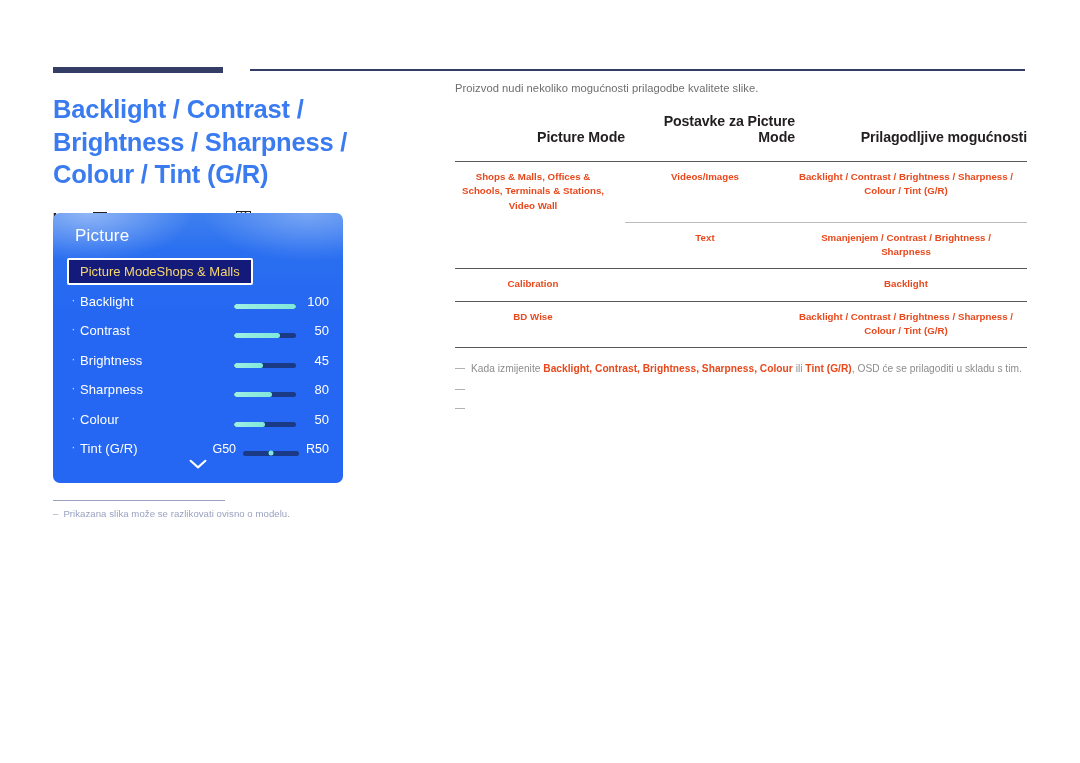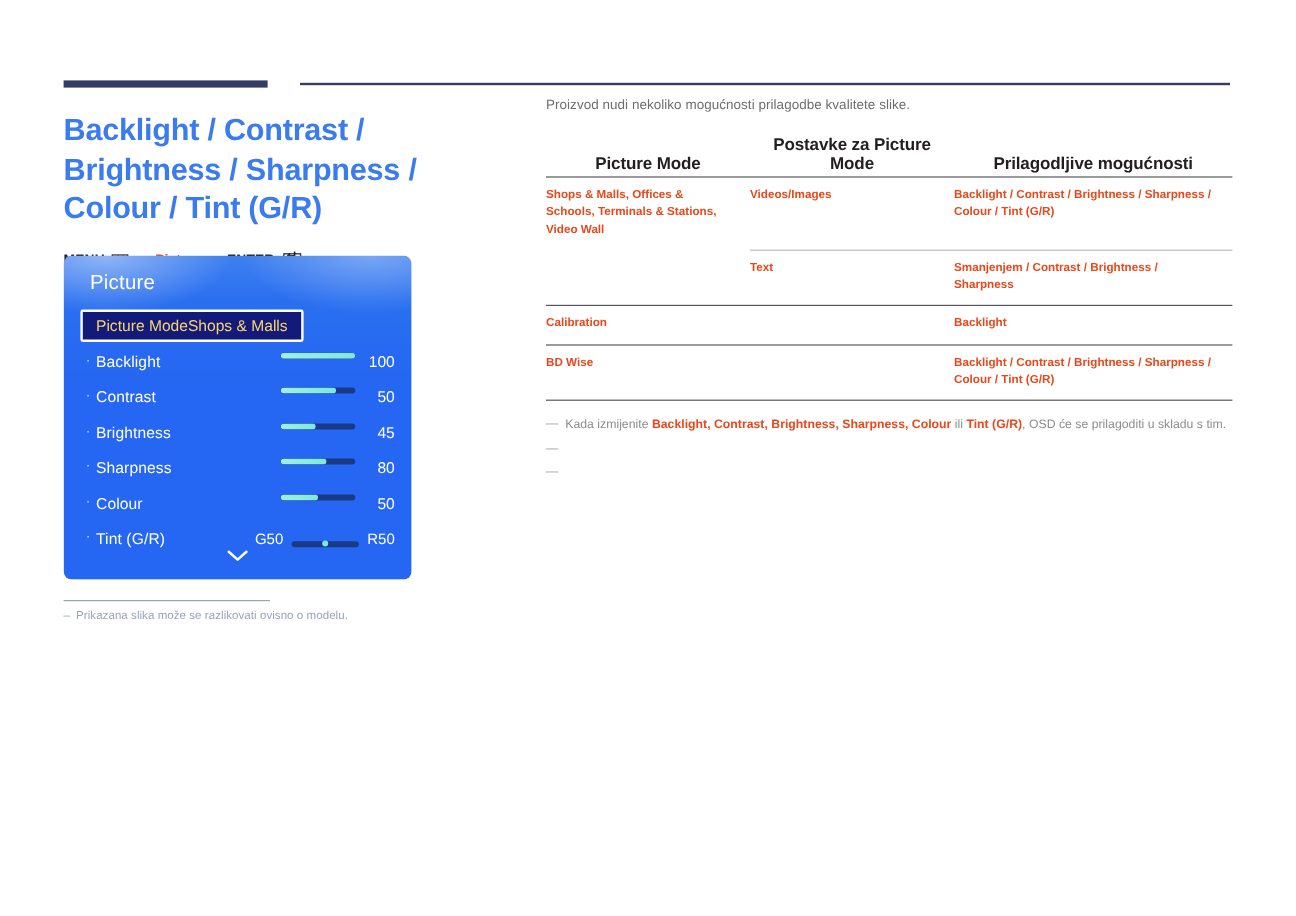--- a/index.html
+++ b/index.html
@@ -76,21 +76,21 @@
   .row-sel .lbl{ font-size:13px; color:#f5d76e; }
   .row-sel .val{ margin-left:auto; font-size:13px; color:#f5d76e; }
 
   .osd-item{ padding:0 14px; display:flex; align-items:center; width:100%; height:29.5px;}
   .osd-item .bullet{
     color:#bfd6ff; font-size:13px; width:13px; text-align:center; line-height:1;
     position:relative; top:-2px;
   }
   .osd-item .name{ font-size:13px; color:#ffffff; letter-spacing:.1px; }
   .osd-item .slider-wrap{
-    margin-left:auto; display:flex; align-items:flex-start; gap:9px;
+    margin-left:auto; display:flex; align-items:flex-end; gap:9px;
   }
   .track{
     width:62px; height:5px; border-radius:3px; background:#1b3a86;
     position:relative; overflow:hidden;
   }
   .track .fill{
     position:absolute; left:0; top:0; bottom:0; border-radius:3px;
     background:linear-gradient(90deg,#9ff0e2 0%, #7fe8da 100%);
   }
   .num{
@@ -123,31 +123,32 @@
     display:flex; gap:5px;
   }
   .cap-text .dash{ color:#9aa2c0; }
 
   
   .right-col{ position:absolute; left:455px; top:82px; width:572px; }
   .intro{ font-size:11.2px; color:#6e6e6e; letter-spacing:.05px; }
 
   .tbl{ margin-top:19px; width:572px; border-collapse:collapse; }
   .tbl th{
-    text-align:center; font-size:14.2px; font-weight:bold; color:#231f20;
-    padding:0 0 2px 0; vertical-align:bottom; letter-spacing:-.1px;
+    text-align:right; font-size:14.2px; font-weight:bold; color:#231f20;
+    padding:0 0 16px 0; vertical-align:bottom; letter-spacing:-.1px;
   }
   .th-a{ width:170px; }
   .th-b{ width:170px; }
   .th-c{ width:232px; }
 
   .tbl td{
     font-size:9.7px; font-weight:bold; color:#e8481c;
     vertical-align:top; line-height:1.48; padding:8px 10px 9px 0;
     letter-spacing:.02px;
+    text-align:center;
   }
   .tbl td.c1{ padding-right:14px; }
   .sep-full{ border-top:1.4px solid #58585a; }
   .sep-thin{ border-top:1.1px solid #bcbcbc; }
   .head-rule td{ padding:0; height:0; }
 
   
   .notes{ margin-top:13px; }
   .note{
     display:flex; gap:6px; align-items:flex-start;

